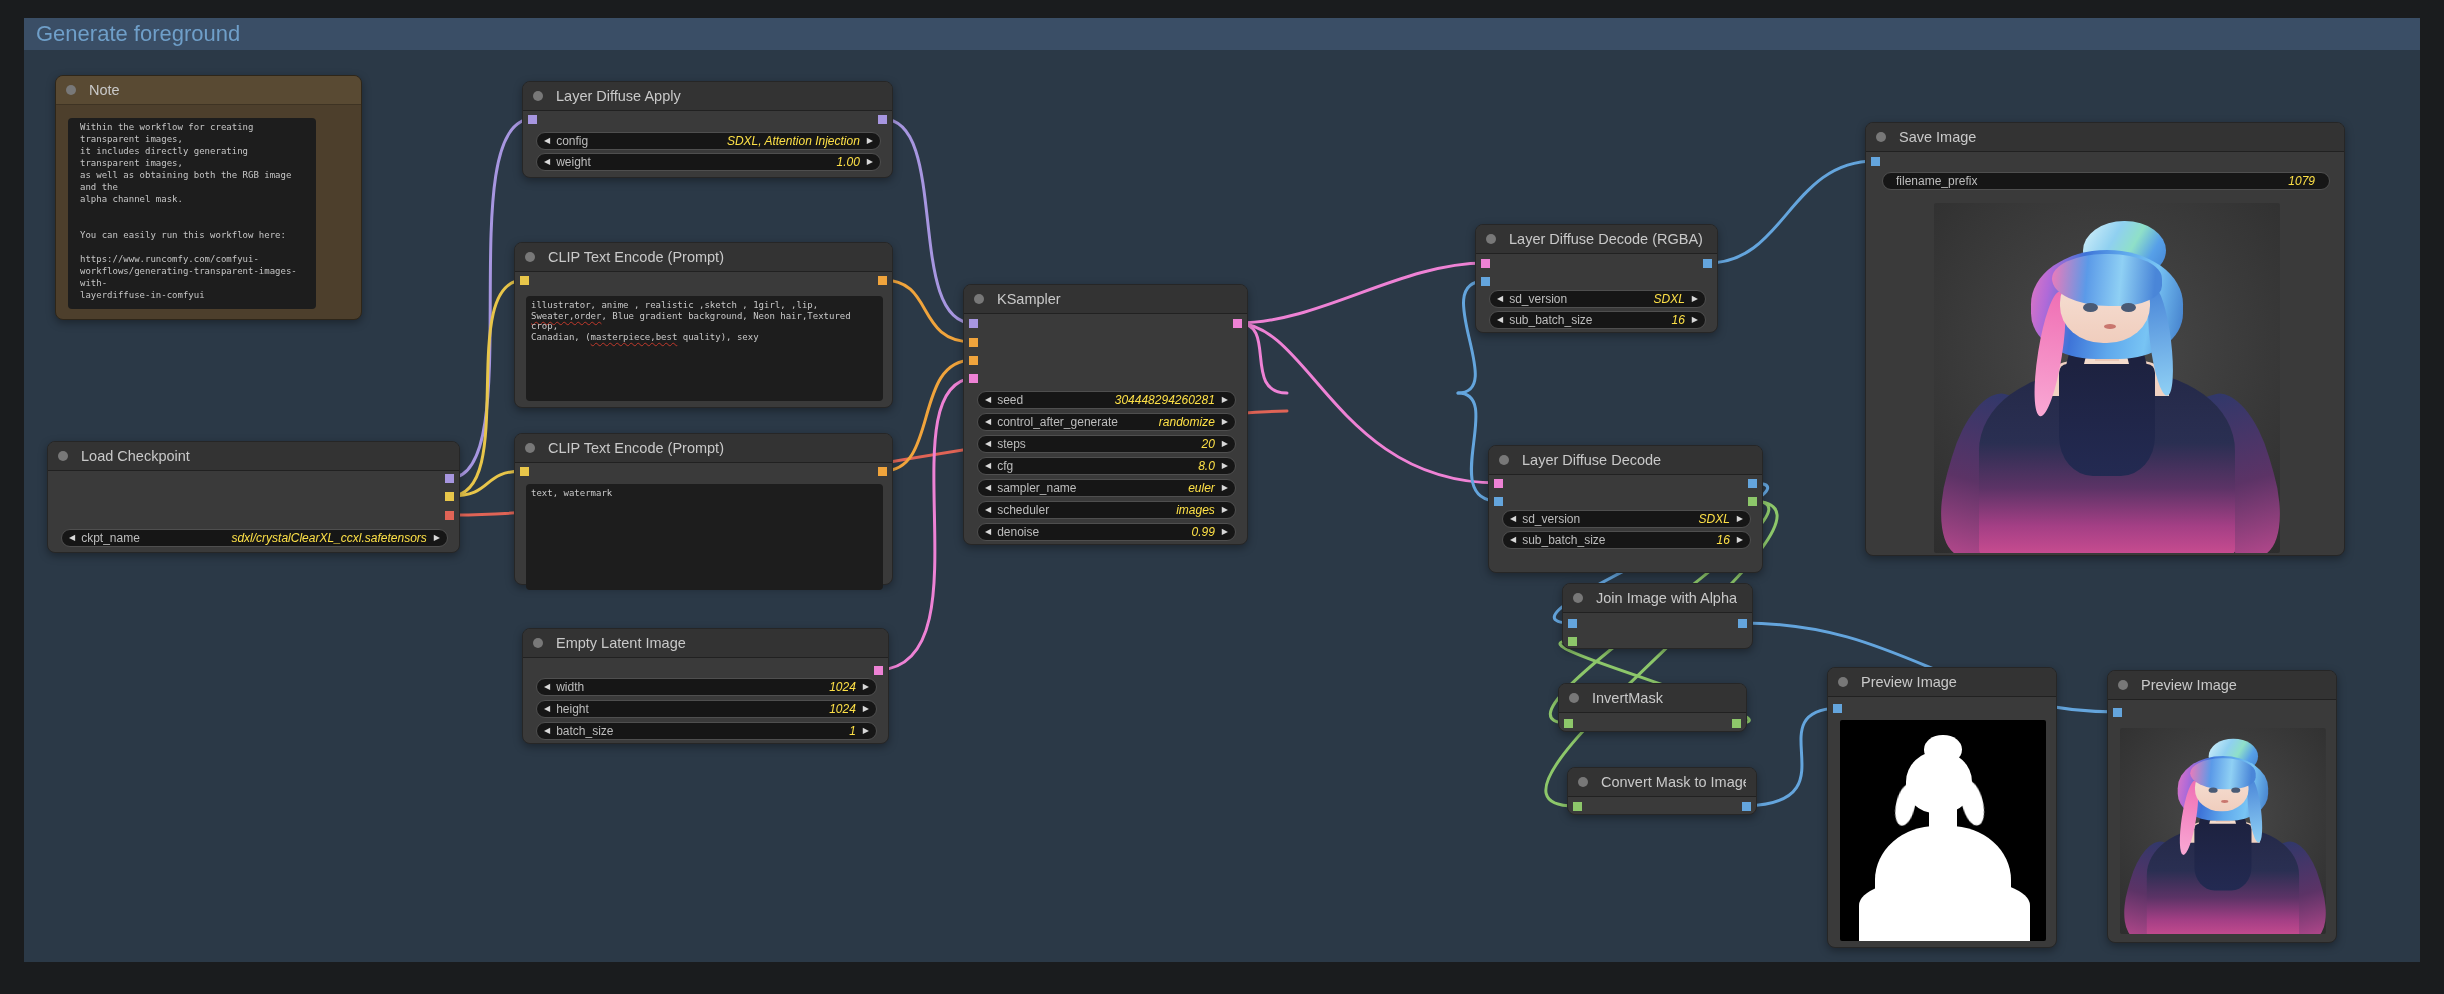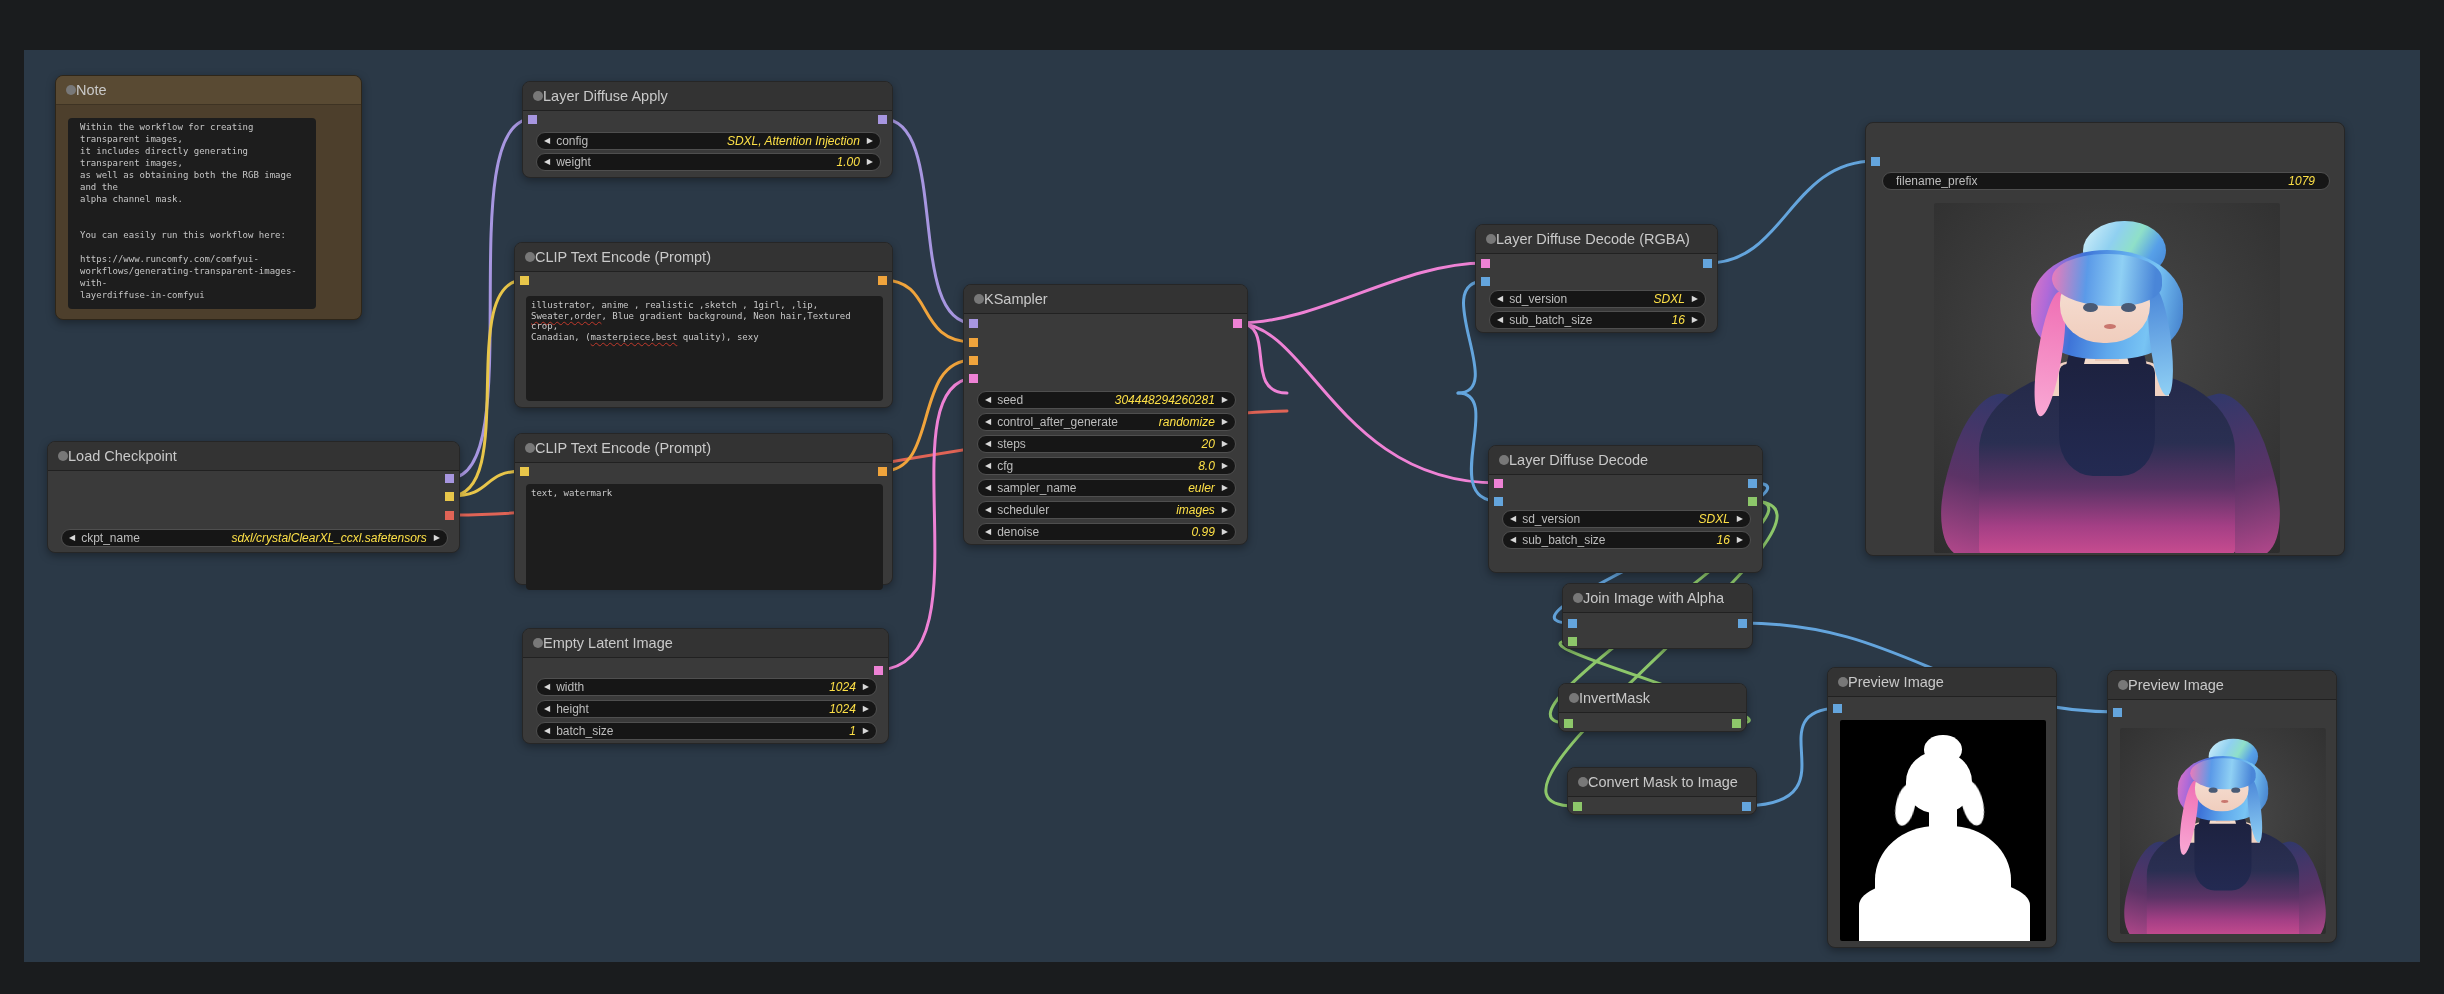--- a/index.html
+++ b/index.html
@@ -12,21 +12,21 @@
   .group-title{color:#6f9fc9;font-size:22px;font-weight:400;}
   .group-body{position:absolute;left:0;top:32px;right:0;bottom:0;background:#2b3947;}
   
   #wires{position:absolute;left:0;top:0;z-index:1;pointer-events:none;}
   #wires path{fill:none;stroke-width:3;stroke-linecap:round;}
   
   .node{position:absolute;background:#3a3a3a;border:1px solid #262626;border-radius:8px;
     box-sizing:border-box;z-index:2;box-shadow:0 3px 8px rgba(0,0,0,.35);}
   .nhead{position:absolute;left:0;top:0;right:0;height:29px;background:#333333;
     border-radius:7px 7px 0 0;border-bottom:1px solid rgba(0,0,0,.35);
-    display:flex;align-items:center;padding:0 10px;box-sizing:border-box;gap:0;}
+    display:flex;align-items:center;padding:0 10px;box-sizing:border-box;gap:13px;}
   .ndot{width:10px;height:10px;border-radius:50%;background:#787878;flex:0 0 auto;}
   .ntitle{color:#c9c9c9;font-size:14.5px;white-space:nowrap;overflow:hidden;}
   .slot{position:absolute;width:9px;height:9px;}
   .in{left:5px;} .out{right:5px;}
   .s-model{background:#a796e0}.s-clip{background:#e8c64a}.s-cond{background:#f0a43c}
   .s-latent{background:#ee82d5}.s-vae{background:#e06456}.s-image{background:#64a5dd}
   .s-mask{background:#8dc76a}
   .widget{position:absolute;height:18px;background:#161616;border:1px solid #4f4f4f;
     border-radius:10px;display:flex;align-items:center;padding:0 7px;box-sizing:border-box;
     font-size:12px;color:#bdbdbd;}
@@ -86,20 +86,23 @@
   .m-neck{left:43%;top:37%;width:14%;height:14%;}
   .m-body{left:17%;top:48%;width:66%;height:54%;border-radius:45% 45% 0 0;}
   .m-flare{left:9%;top:72%;width:83%;height:30%;border-radius:40% 40% 0 0;}
 </style>
 </head>
 <body>
 
 <div id="canvas">
 
   <div class="group">
+    <div class="group-titlebar">
+      <span class="group-title">Generate foreground</span>
+    </div>
     <div class="group-body"></div>
   </div>
 
   <svg id="wires" width="2444" height="994" viewBox="0 0 2444 994">
     <path d="M450,478 C530,478 450,119 532,119" stroke="#a796e0"></path>
     <path d="M883,119 C950,119 905,323 973,323" stroke="#a796e0"></path>
     <path d="M450,496 C520,496 455,280 524,280" stroke="#e8c64a"></path>
     <path d="M450,496 C495,496 480,471 524,471" stroke="#e8c64a"></path>
     <path d="M450,515 C660,517 1080,415 1287,411" stroke="#e06456"></path>
     <path d="M883,280 C935,280 915,342 973,342" stroke="#f0a43c"></path>
@@ -348,20 +351,24 @@
   <div class="node" style="left:1567px;top:767px;width:190px;height:48px;">
     <div class="nhead">
       <span class="ndot"></span>
       <span class="ntitle">Convert Mask to Image</span>
     </div>
     <span class="slot in s-mask" style="top:34px;"></span>
     <span class="slot out s-image" style="top:34px;"></span>
   </div>
 
   <div class="node" style="left:1865px;top:122px;width:480px;height:434px;">
+    <div class="nhead">
+      <span class="ndot"></span>
+      <span class="ntitle">Save Image</span>
+    </div>
     <span class="slot in s-image" style="top:34px;"></span>
     <div class="widget" style="left:16px;top:49px;width:448px;">
       <span class="wlabel">filename_prefix</span>
       <span class="wvalue">1079</span>
     </div>
     <div class="imgbox" style="left:68px;top:80px;width:346px;height:350px;">
       <div class="girl">
         <div class="g-sleeveL"></div>
         <div class="g-sleeveR"></div>
         <div class="g-sweater"></div>

